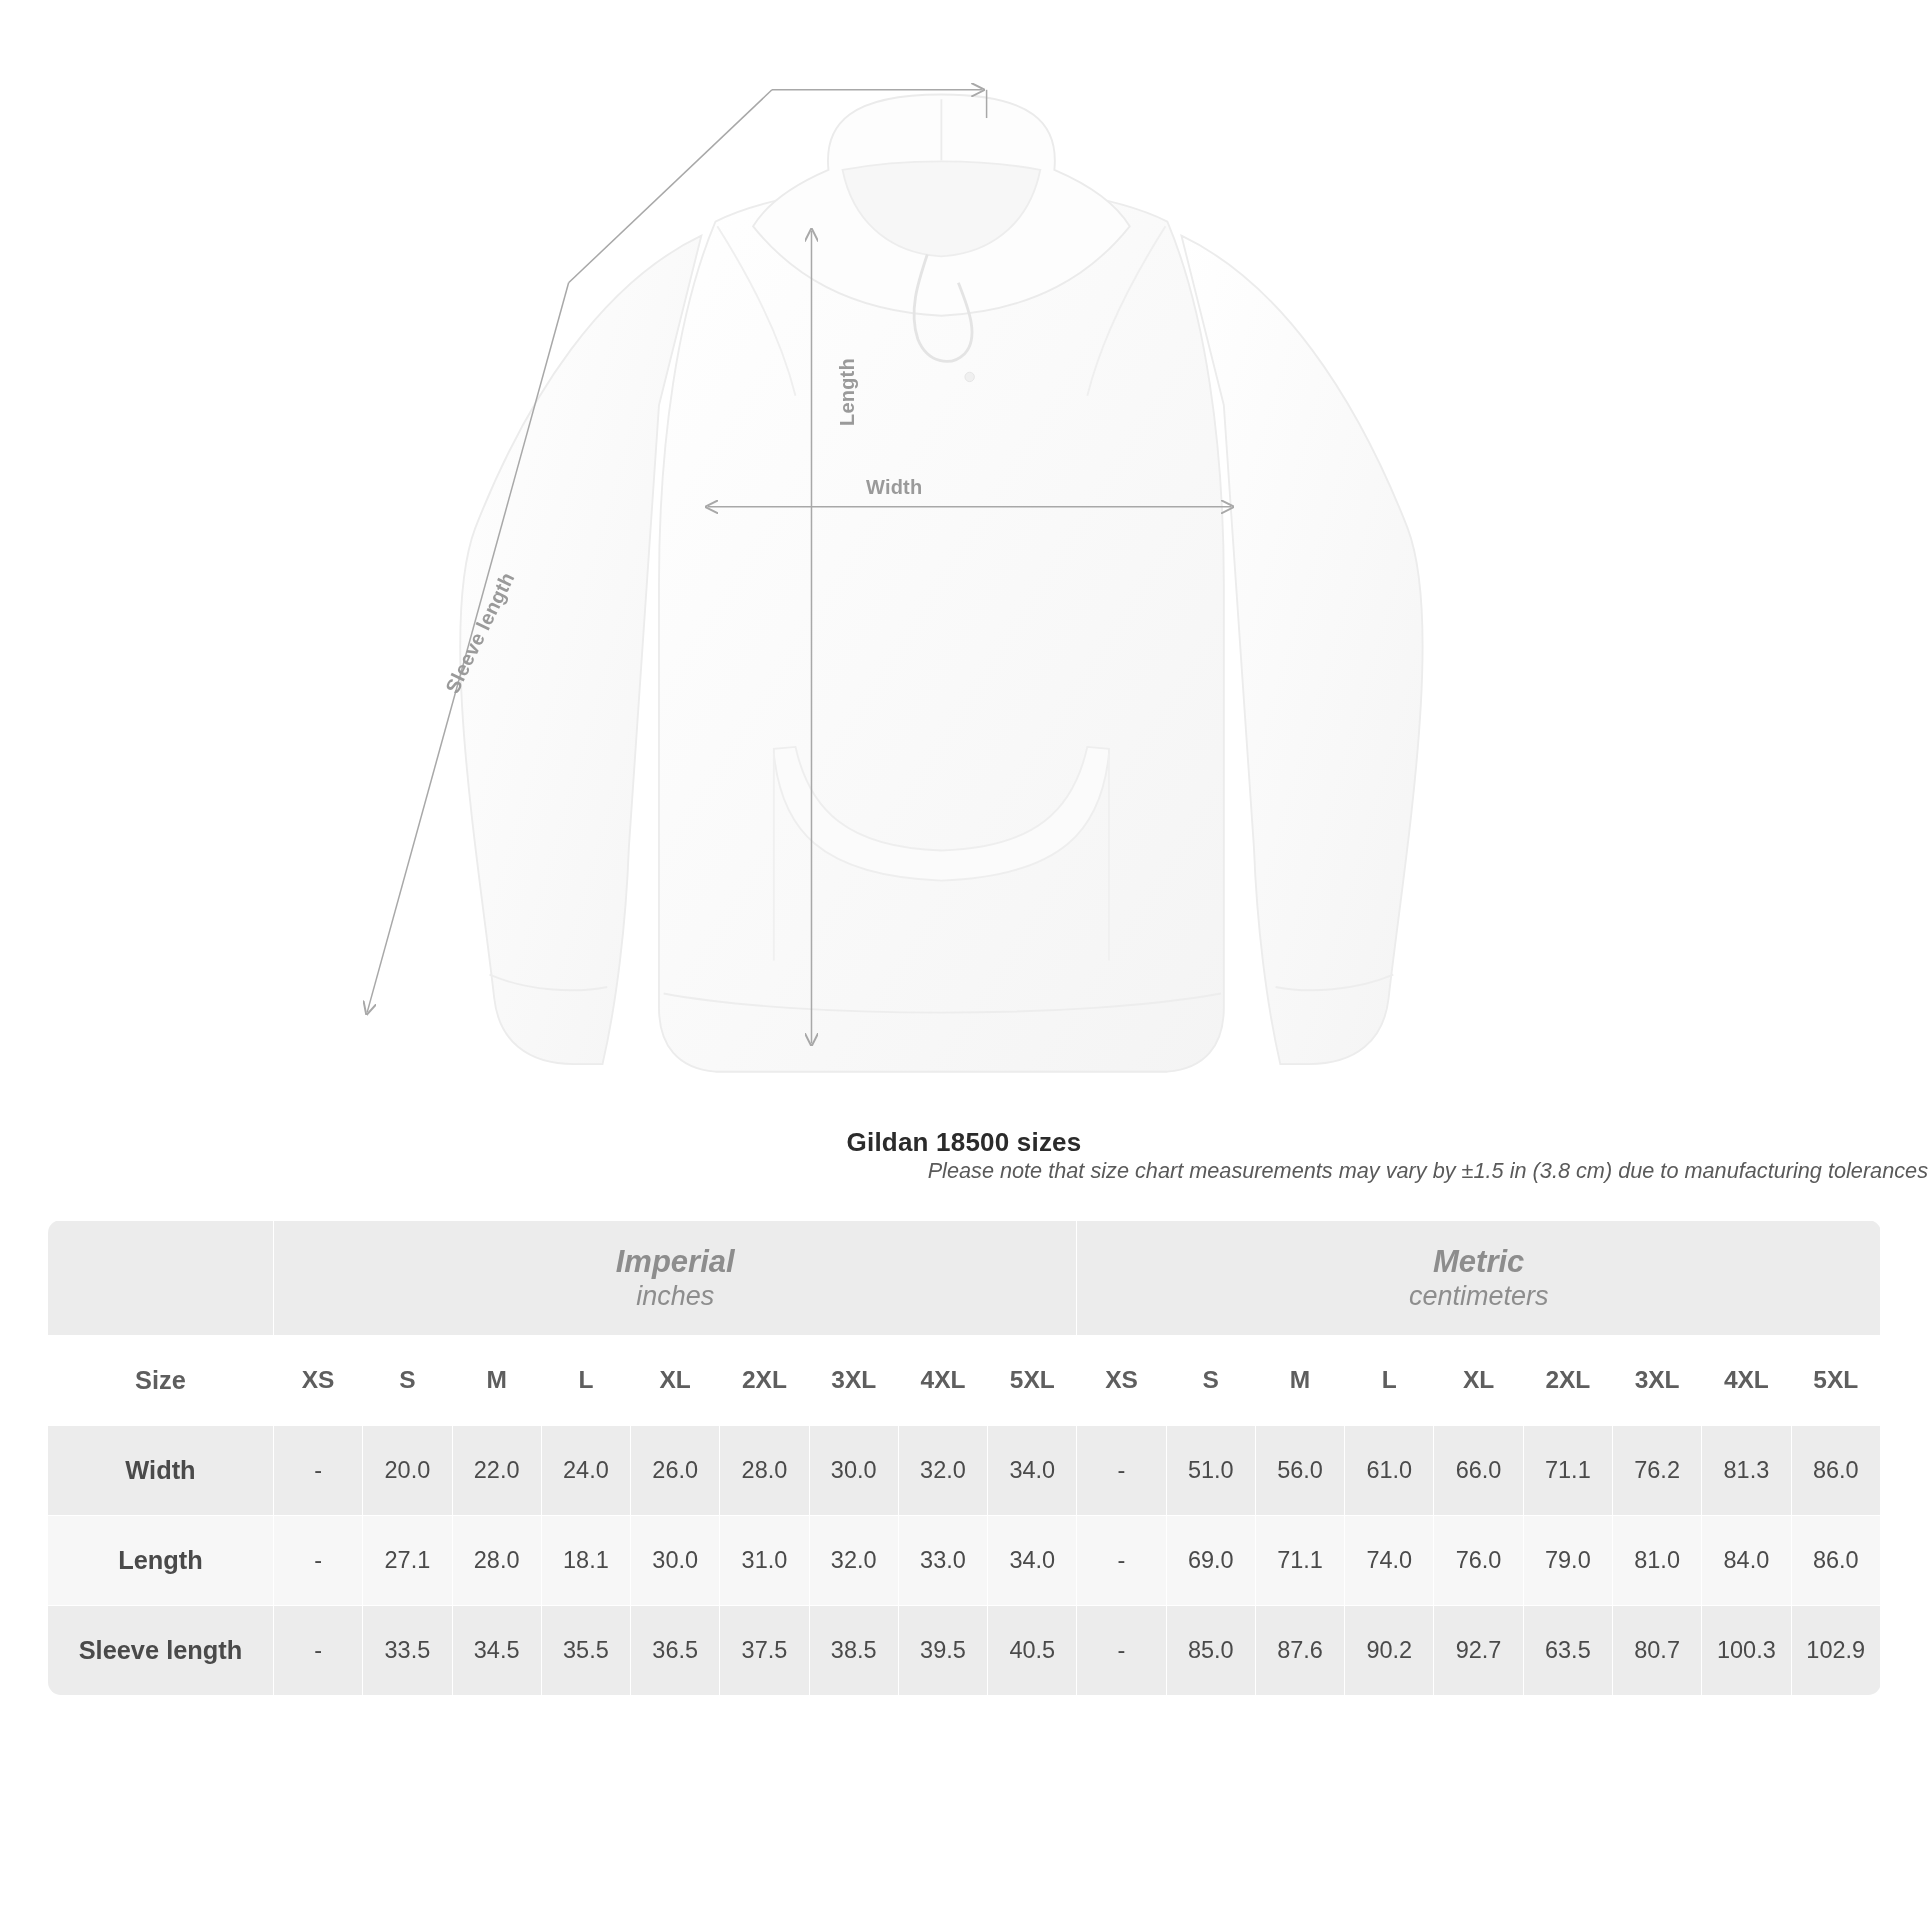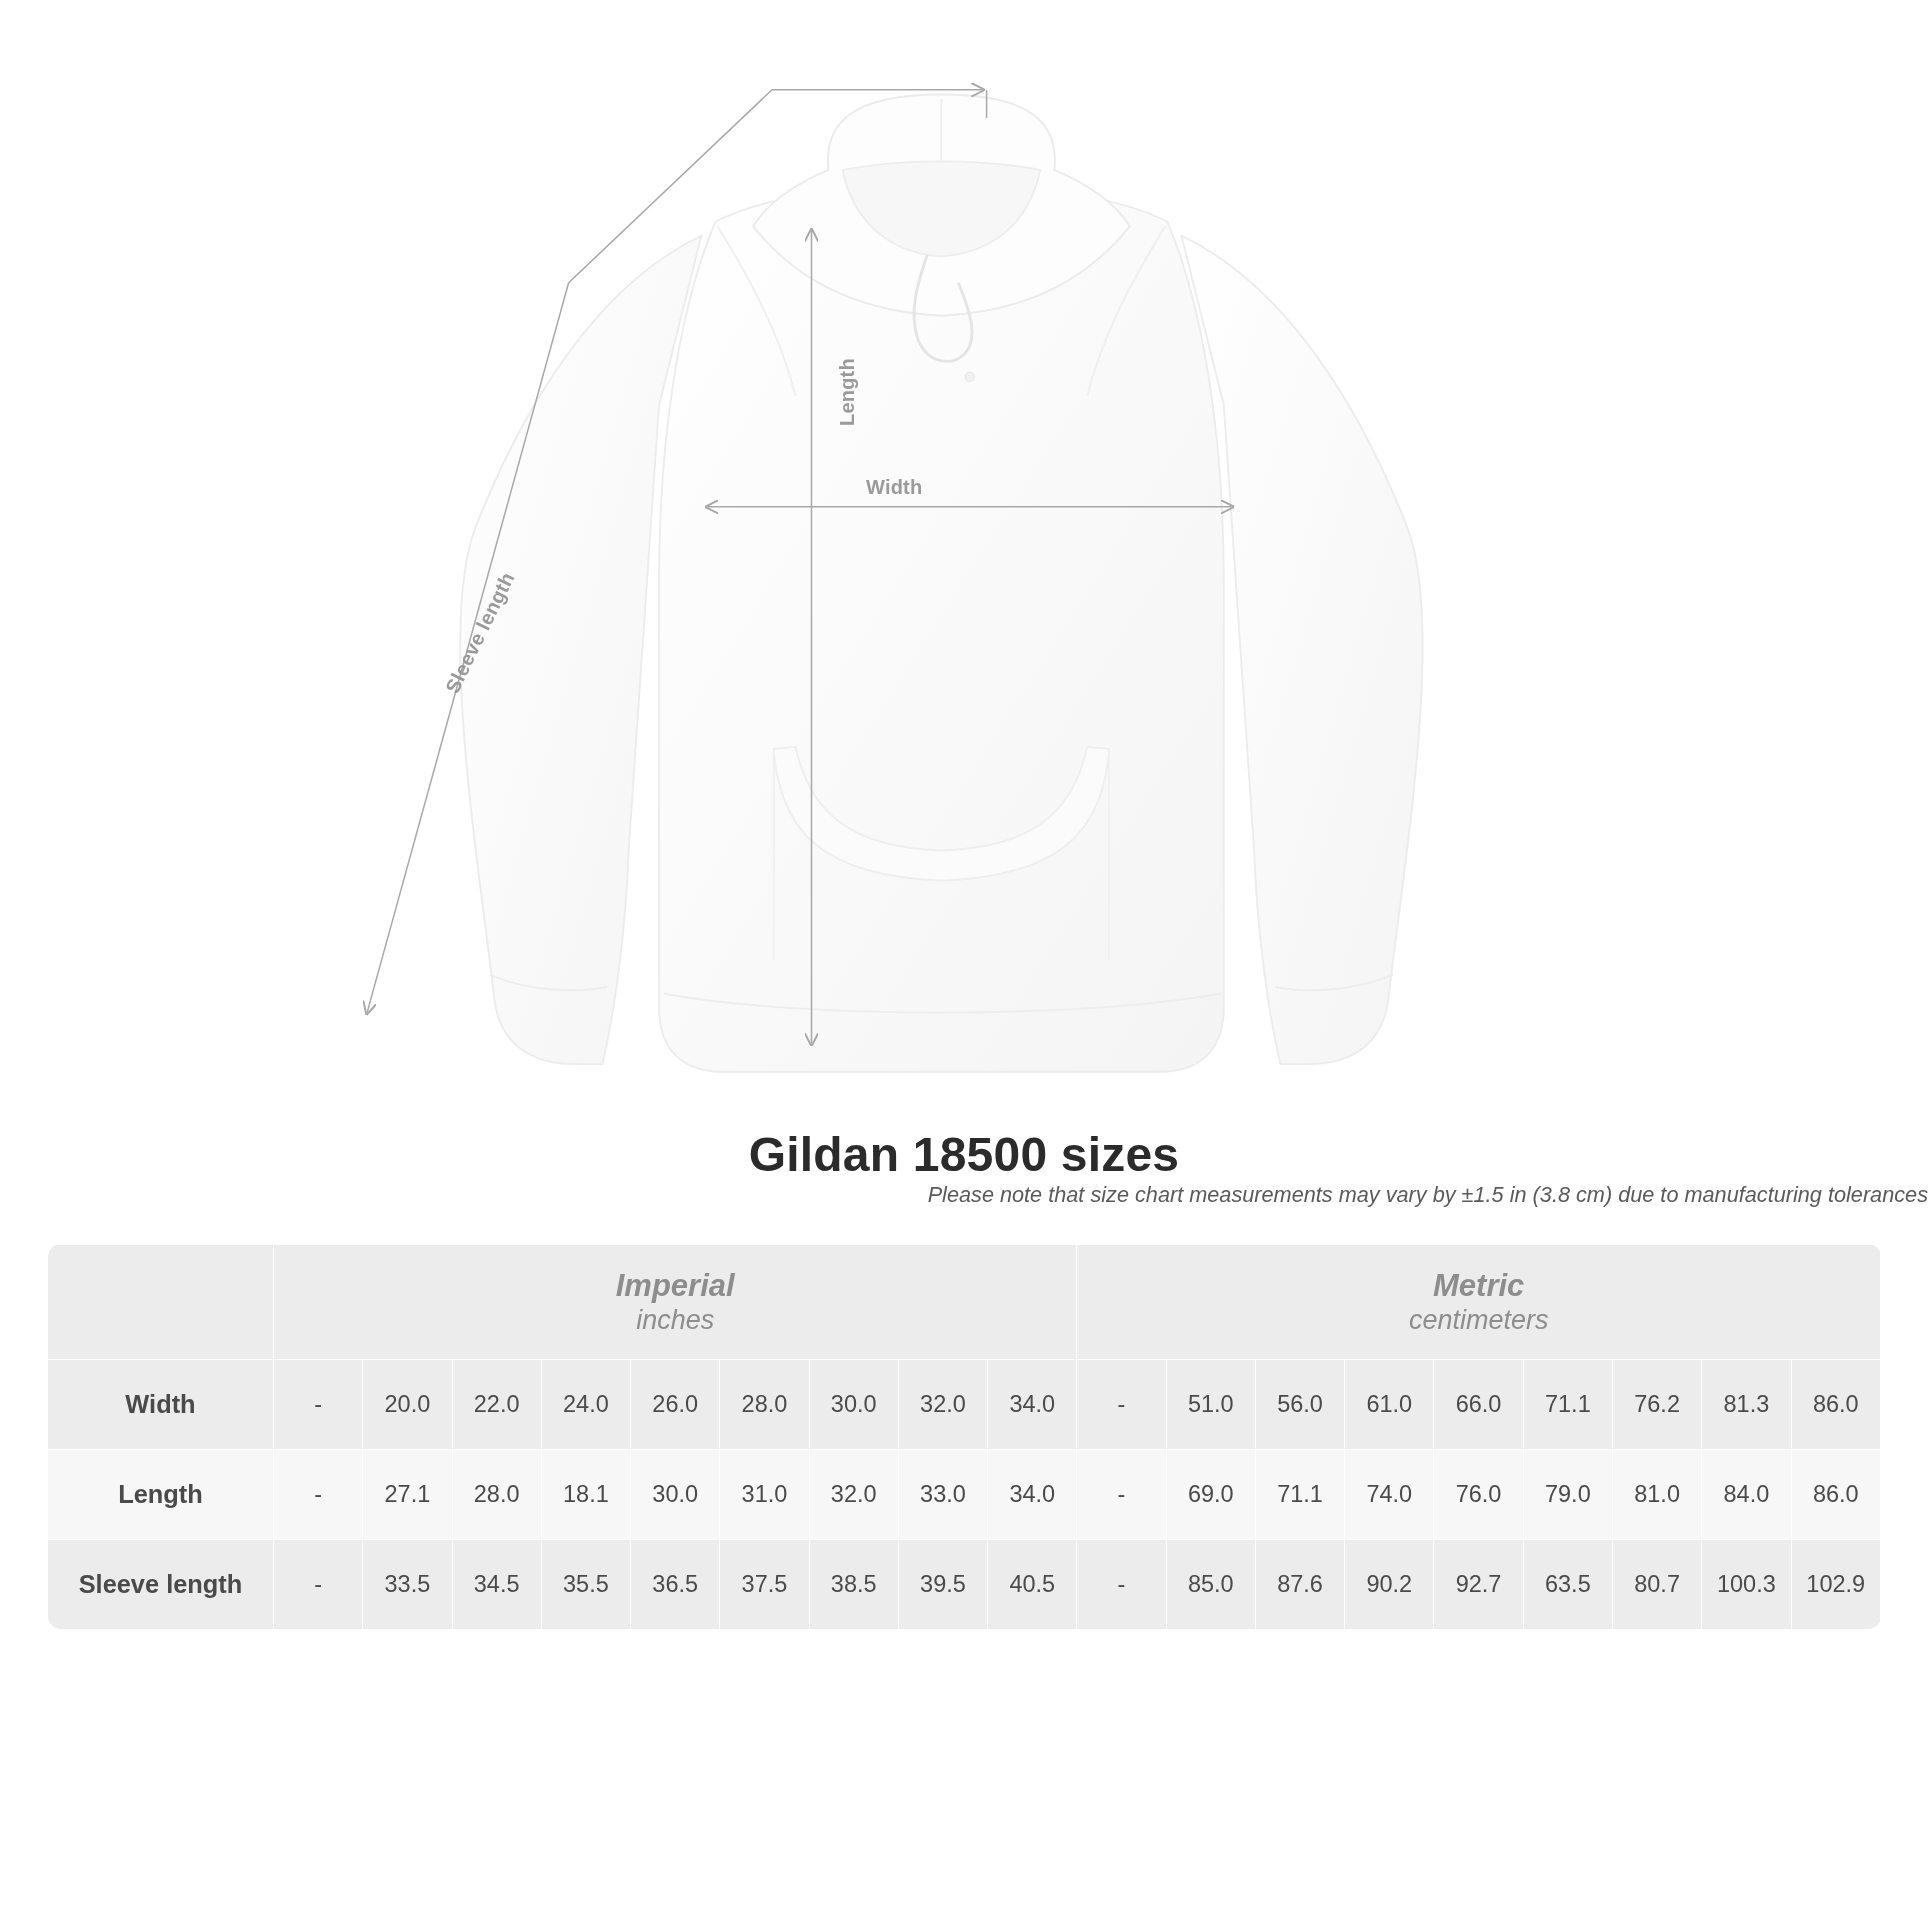--- a/index.html
+++ b/index.html
@@ -41,21 +41,21 @@
     transform-origin: left top;
   }
   .dim-label.diag {
     transform: rotate(-64deg);
     transform-origin: left top;
   }
 
   
   .titles { text-align: center; margin-top: 5.6px; }
   .chart-title {
-    font-size: 48px;
+    font-size: 26px;
     font-weight: bold;
     color: #2b2b2b;
     letter-spacing: 0.2px;
   }
   .chart-note {
     font-size: 21.7px;
     font-style: italic;
     color: #5a5a5a;
     text-align: right;
   }
@@ -222,20 +222,41 @@
           <td class="unit-head" colspan="9">
             <div class="sys">Imperial</div>
             <div class="unit">inches</div>
           </td>
           <td class="unit-head rounded-tr" colspan="9">
             <div class="sys">Metric</div>
             <div class="unit">centimeters</div>
           </td>
         </tr>
 
+        <tr class="head-row">
+          <th class="rowlabel">Size</th>
+          <th>XS</th>
+          <th>S</th>
+          <th>M</th>
+          <th>L</th>
+          <th>XL</th>
+          <th>2XL</th>
+          <th>3XL</th>
+          <th>4XL</th>
+          <th>5XL</th>
+          <th>XS</th>
+          <th>S</th>
+          <th>M</th>
+          <th>L</th>
+          <th>XL</th>
+          <th>2XL</th>
+          <th>3XL</th>
+          <th>4XL</th>
+          <th>5XL</th>
+        </tr>
 
         <tr class="data-row odd">
           <td class="rowlabel">Width</td>
           <td>-</td>
           <td>20.0</td>
           <td>22.0</td>
           <td>24.0</td>
           <td>26.0</td>
           <td>28.0</td>
           <td>30.0</td>

